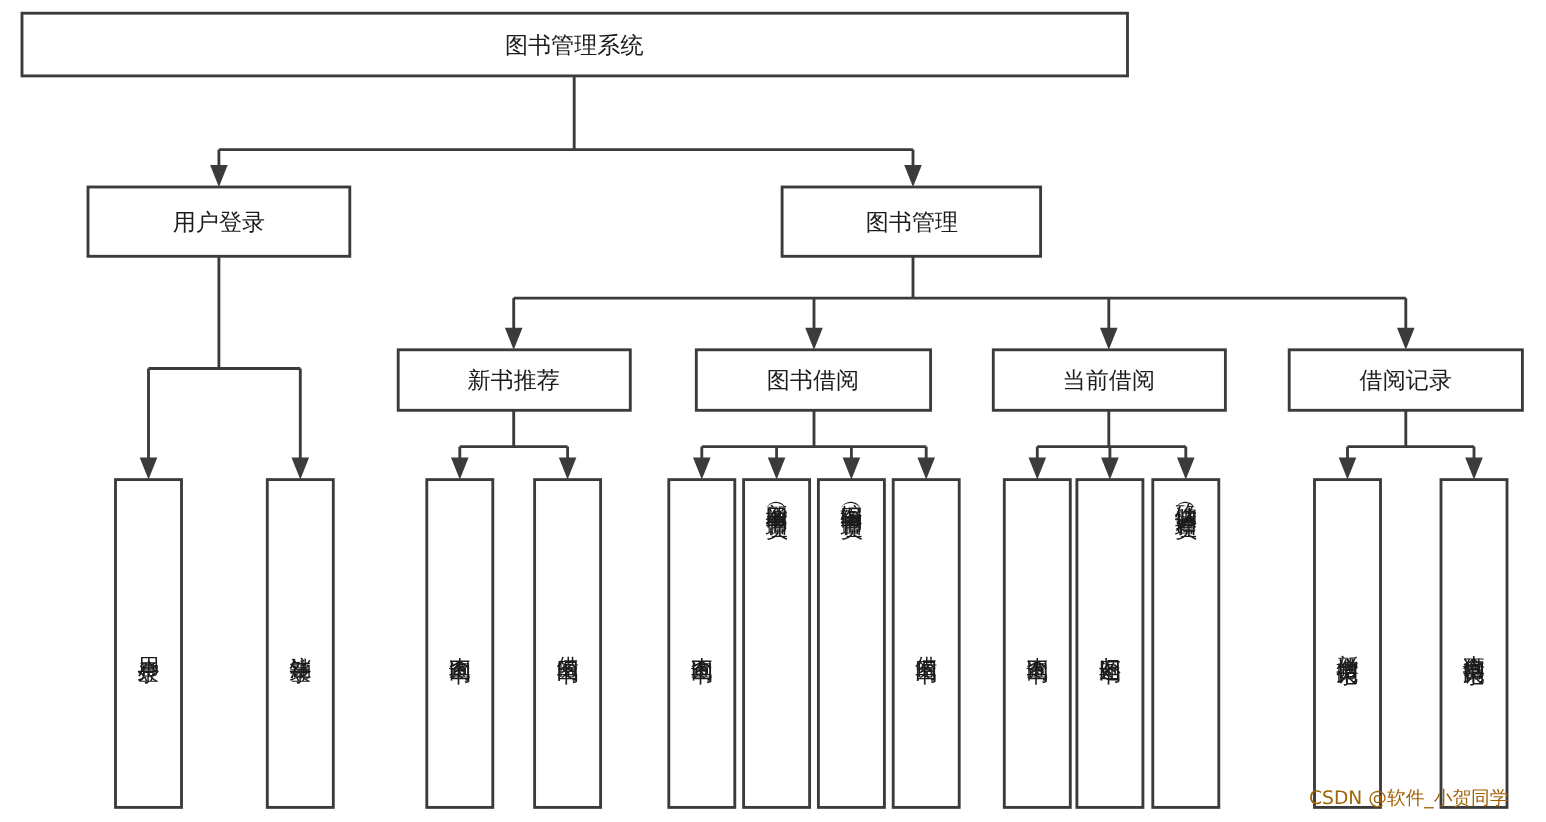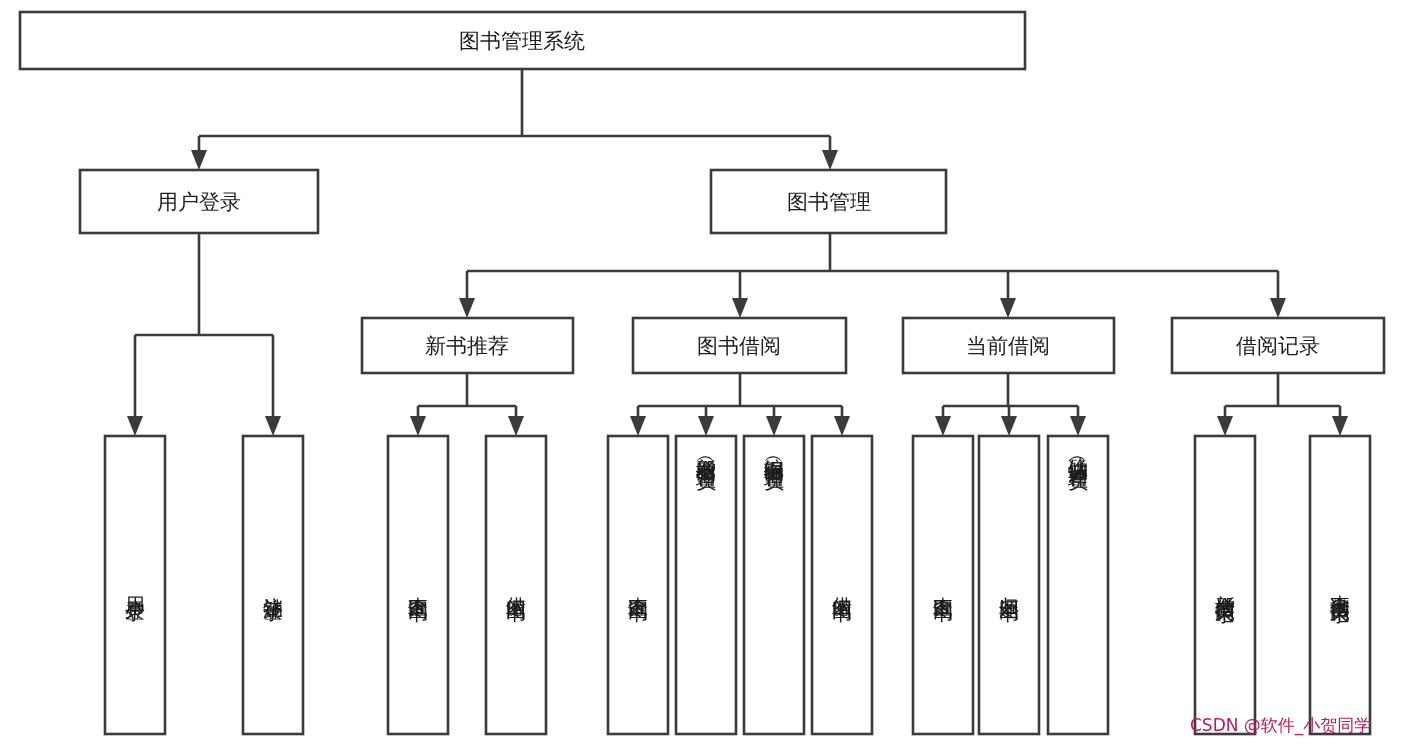--- a/index.html
+++ b/index.html
@@ -67,21 +67,21 @@
   .label-host {
     position: absolute;
     display: flex;
     align-items: center;
     justify-content: center;
   }
   .watermark {
     position: absolute;
     font-family: "DejaVu Sans", "Liberation Sans", sans-serif;
     font-size: 17px;
-    color: #be185d;
+    color: #a16207;
     white-space: nowrap;
   }
 </style>
 </head>
 <body>
 
 <div id="diagram-root">
 
   <svg class="diagram-canvas" viewBox="0 0 1405 747">
 

